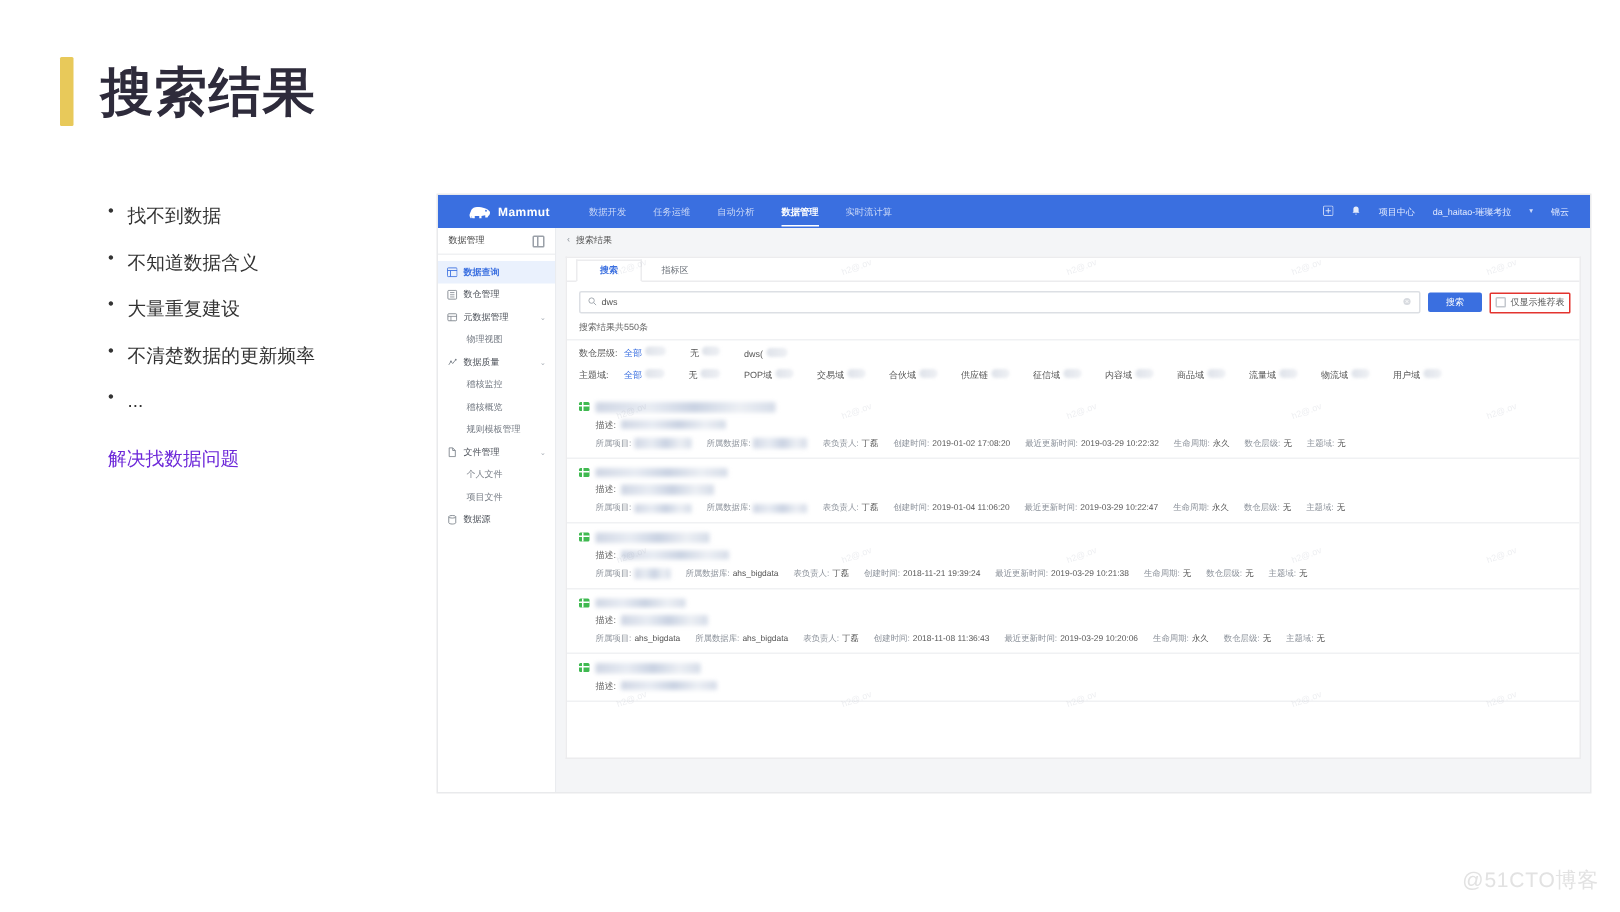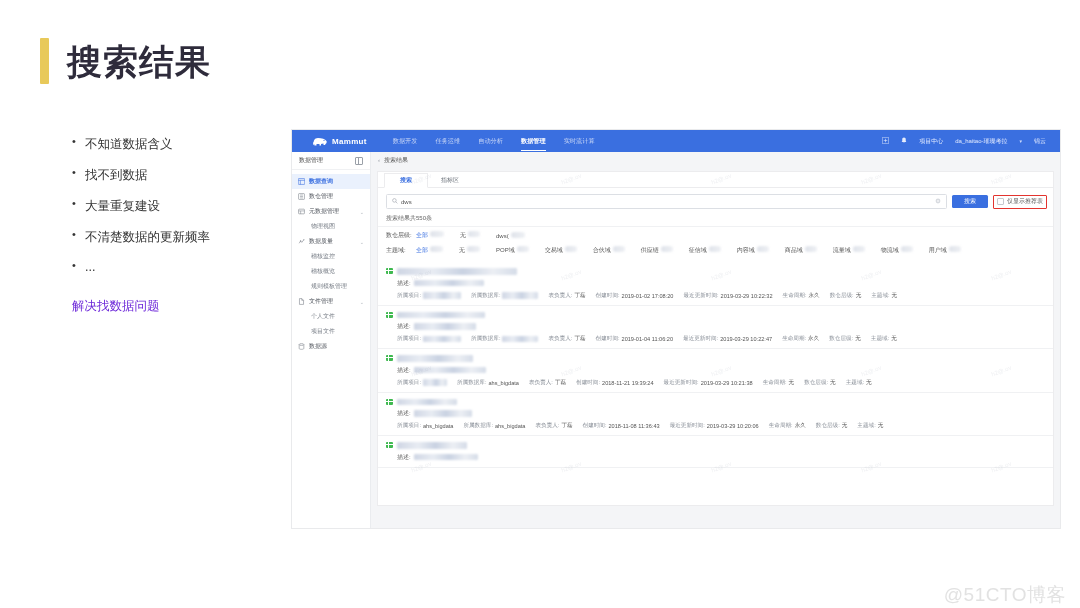--- a/index.html
+++ b/index.html
@@ -496,38 +496,38 @@
     font-size: 6px;
     color: rgba(140,150,165,0.16);
     transform: rotate(-20deg);
     white-space: nowrap;
   }
 
   
   .page-wm {
     position: absolute;
     right: 14px;
-    bottom: 0;
-    font-size: 19px;
+    bottom: 12px;
+    font-size: 14px;
     color: #e2e2e2;
     letter-spacing: .5px;
   }
 </style>
 </head>
 <body>
 
 <div class="slide-title-wrap">
   <div class="title-bar"></div>
   <div class="slide-title">搜索结果</div>
 </div>
 
 <div class="left-col">
   <ul class="bullet-list">
+    <li>找不到数据</li>
     <li>不知道数据含义</li>
-    <li>找不到数据</li>
     <li>大量重复建设</li>
     <li>不清楚数据的更新频率</li>
     <li>...</li>
   </ul>
   <div class="closing-line">解决找数据问题</div>
 </div>
 
 <div class="app-window">
 
   <div class="topbar">

